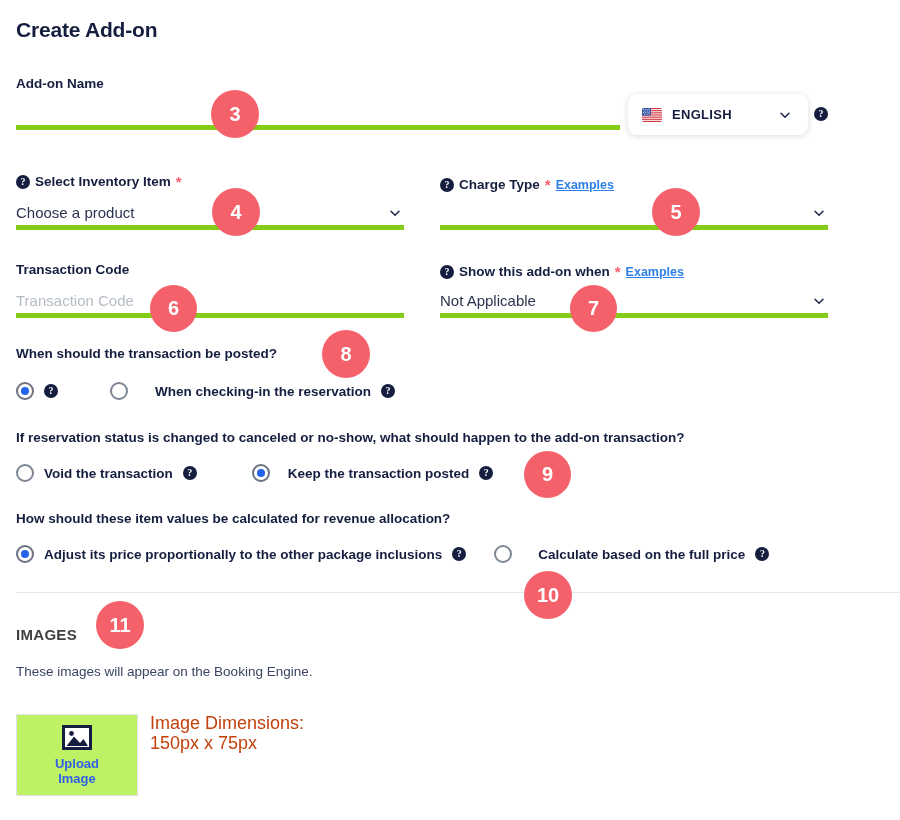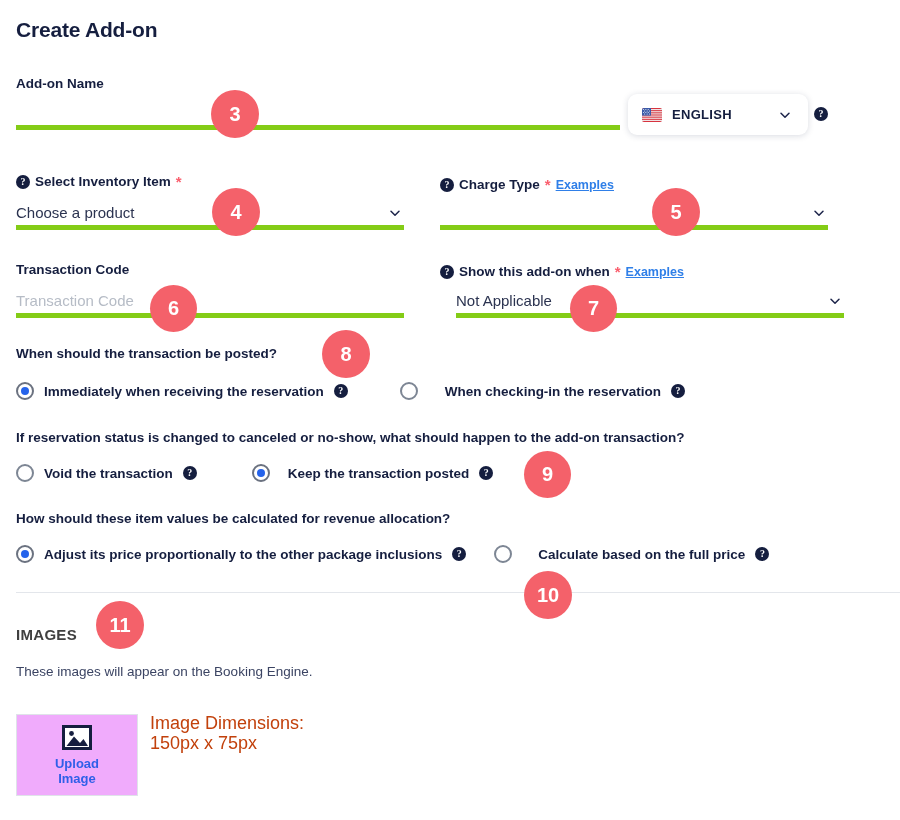--- a/index.html
+++ b/index.html
@@ -108,21 +108,21 @@
     position: absolute; left: 16px; top: 626px;
     font-size: 15px; font-weight: bold; letter-spacing: 0.3px; color: #404040;
   }
   .images-sub {
     position: absolute; left: 16px; top: 664px;
     font-size: 13.5px; color: #3b4463;
   }
   .upload-box {
     position: absolute; left: 16px; top: 714px;
     width: 122px; height: 82px;
-    background: #f0abfc; border: 1px solid #dfe3e9;
+    background: #bef264; border: 1px solid #dfe3e9;
     display: flex; flex-direction: column; align-items: center; justify-content: center;
     gap: 2px; cursor: pointer;
   }
   .upload-text {
     color: #2f5fe8; font-size: 13px; font-weight: bold; text-align: center;
     line-height: 15px;
   }
   .dims {
     position: absolute; left: 150px; top: 713px;
     font-size: 18px; color: #c2410c; line-height: 20px;
@@ -222,34 +222,33 @@
   <div class="underline-field" style="left:16px;top:288px;width:388px;">
     <div class="value placeholder">Transaction Code</div>
   </div>
 
   <div class="field-label" style="position:absolute;left:440px;top:264px;">
     <span class="help-icon">?</span>
     <span>Show this add-on when</span>
     <span class="req-star">*</span>
     <span class="examples-link">Examples</span>
   </div>
-  <div class="underline-field" style="left:456px;top:288px;width:388px;justify-content:flex-end;">
+  <div class="underline-field" style="left:440px;top:288px;width:388px;justify-content:flex-end;">
     <div class="value">Not Applicable</div>
     <span class="chev">
       <svg width="14" height="14" viewBox="0 0 14 14">
           <path d="M3 5.2 L7 9.2 L11 5.2" stroke="#1b2349" stroke-width="1.5" fill="none" stroke-linecap="round" stroke-linejoin="round"></path>
         </svg>
     </span>
   </div>
 
   <div class="q-text" style="position:absolute;left:16px;top:346px;">When should the transaction be posted?</div>
   <div class="radio-row" style="left:16px;top:382px;">
     <div class="radio-opt">
       <span class="radio checked"></span>
-      <span class="radio-label">Immediately when receiving the reservation</span>
       <span class="help-icon">?</span>
     </div>
     <div class="radio-opt" style="margin-left:52px;">
       <span class="radio"></span>
       <span class="radio-label" style="margin-left:17px;">When checking-in the reservation</span>
       <span class="help-icon">?</span>
     </div>
   </div>
 
   <div class="q-text" style="position:absolute;left:16px;top:430px;">If reservation status is changed to canceled or no-show, what should happen to the add-on transaction?</div>

